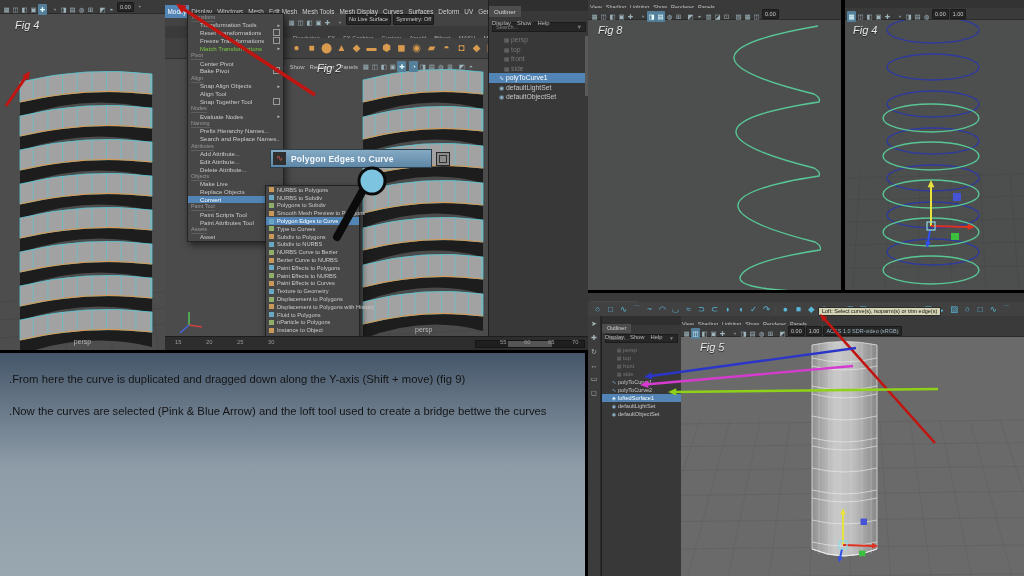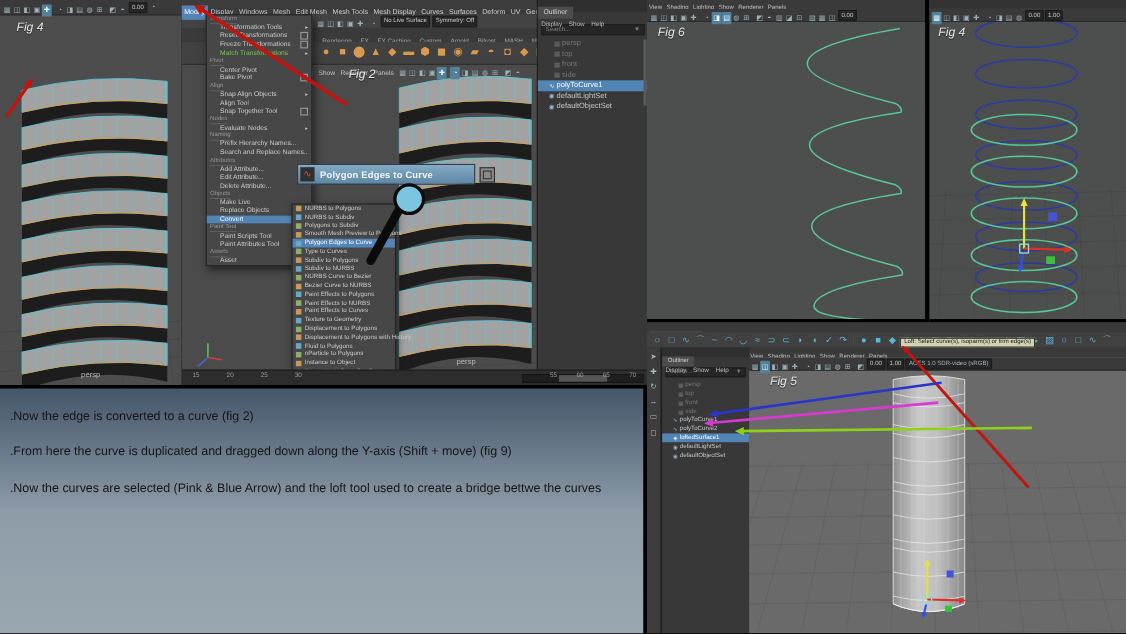--- a/index.html
+++ b/index.html
@@ -650,21 +650,21 @@
   </div>
 
   <div class="panel" id="fig3" style="left:588px;top:0;width:253px;height:290px;background:#4d4f4f;border-right:4px solid #000;border-bottom:3px solid #000;">
     <div class="vprow" style="left:0;top:0;right:0;height:8px;background:#3a3a3a">
       <span id="fig3-vpmenu"><span class="vpmi" style="font-size: 5.5px; line-height: 8px; padding: 0px 2px;">View</span><span class="vpmi" style="font-size: 5.5px; line-height: 8px; padding: 0px 2px;">Shading</span><span class="vpmi" style="font-size: 5.5px; line-height: 8px; padding: 0px 2px;">Lighting</span><span class="vpmi" style="font-size: 5.5px; line-height: 8px; padding: 0px 2px;">Show</span><span class="vpmi" style="font-size: 5.5px; line-height: 8px; padding: 0px 2px;">Renderer</span><span class="vpmi" style="font-size: 5.5px; line-height: 8px; padding: 0px 2px;">Panels</span></span>
     </div>
     <div class="vp-toolbar" style="top:8px;height:11px">
       <span id="fig3-strip"><span class="ticon">▦</span><span class="ticon">◫</span><span class="ticon">◧</span><span class="ticon">▣</span><span class="ticon" style="margin-right: 3px;">✚</span><span class="ticon">◔</span><span class="ticon hl">◨</span><span class="ticon hl">▤</span><span class="ticon">◍</span><span class="ticon" style="margin-right: 3px;">⊞</span><span class="ticon">◩</span><span class="ticon">◓</span><span class="ticon">▥</span><span class="ticon">◪</span><span class="ticon" style="margin-right: 3px;">⊡</span><span class="ticon">▧</span><span class="ticon">▦</span><span class="ticon">◫</span></span>
       <span class="chip">0.00</span>
     </div>
-    <div class="figlabel" style="left:10px;top:24px">Fig 6</div>
+    <div class="figlabel" style="left:10px;top:24px">Fig 8</div>
     <svg id="fig3-svg" width="253" height="290">
         <path d="M 230,26 Q 148,40 146,57 Q 144,74 226,94 Q 233,98 231,102 Q 150,114 148,131 Q 146,148 226,168 Q 233,172 231,176 Q 152,188 150,205 Q 148,222 227,242 Q 234,246 232,250 Q 154,262 152,278 Q 151,288 205,291" fill="none" stroke="#58c695" stroke-width="1.4"></path>
       </svg>
   </div>
 
   <div class="panel" id="fig4" style="left:845px;top:0;width:212px;height:290px;background:#4d4f4f;border-bottom:3px solid #000;">
     <div class="abs" style="left:0;top:0;right:0;height:8px;background:#333"></div>
     <div class="vp-toolbar" style="top:8px;height:11px">
       <span id="fig4-strip"><span class="ticon hl">▦</span><span class="ticon">◫</span><span class="ticon">◧</span><span class="ticon">▣</span><span class="ticon" style="margin-right: 3px;">✚</span><span class="ticon">◔</span><span class="ticon">◨</span><span class="ticon">▤</span><span class="ticon">◍</span></span>
       <span class="chip">0.00</span>
@@ -881,19 +881,18 @@
         <polygon points="56,84 64.6,86.5 63.6,79.3" fill="#2b36c9"></polygon>
         <line x1="265" y1="73" x2="57.37864353290866" y2="91.52021489612552" stroke="#d63bd0" stroke-width="2.4"></line>
         <polygon points="52,92 60.5,94.9 59.9,87.6" fill="#d63bd0"></polygon>
         <line x1="350" y1="96" x2="85.39966669752769" y2="98.9400037033608" stroke="#8fd118" stroke-width="2.4"></line>
         <polygon points="80,99 88.3,102.6 88.2,95.2" fill="#8fd118"></polygon>
       </svg>
   </div>
 
   <div class="panel" id="instructions" style="left:0;top:350px;width:585px;height:226px">
     <div id="instr-lines">
-        <div class="line">.Now the edge is converted to a curve (fig 2)</div>
         <div class="line">.From here the curve is duplicated and dragged down along the Y-axis (Shift + move) (fig 9)</div>
         <div class="line">.Now the curves are selected (Pink &amp; Blue Arrow) and the loft tool used to create a bridge bettwe the curves</div>
       </div>
   </div>
 
 </div>
 
 </body></html>

